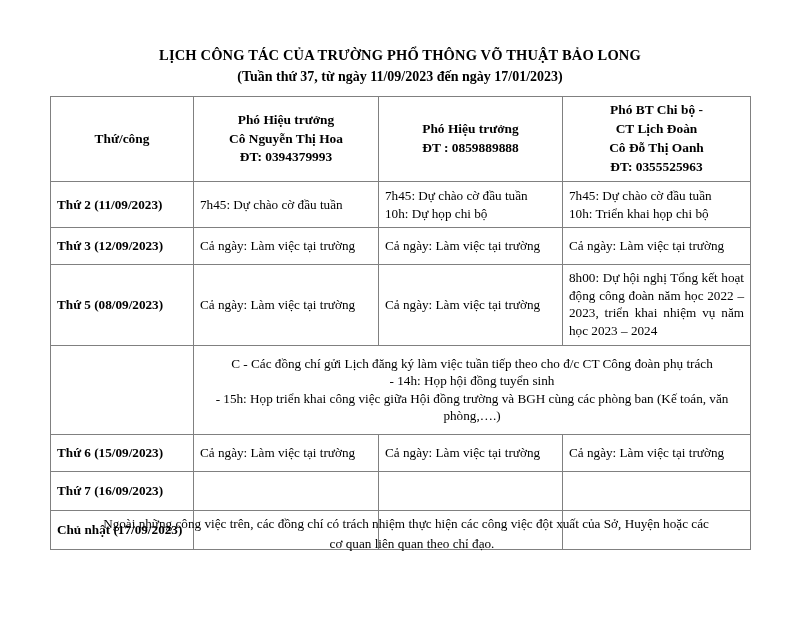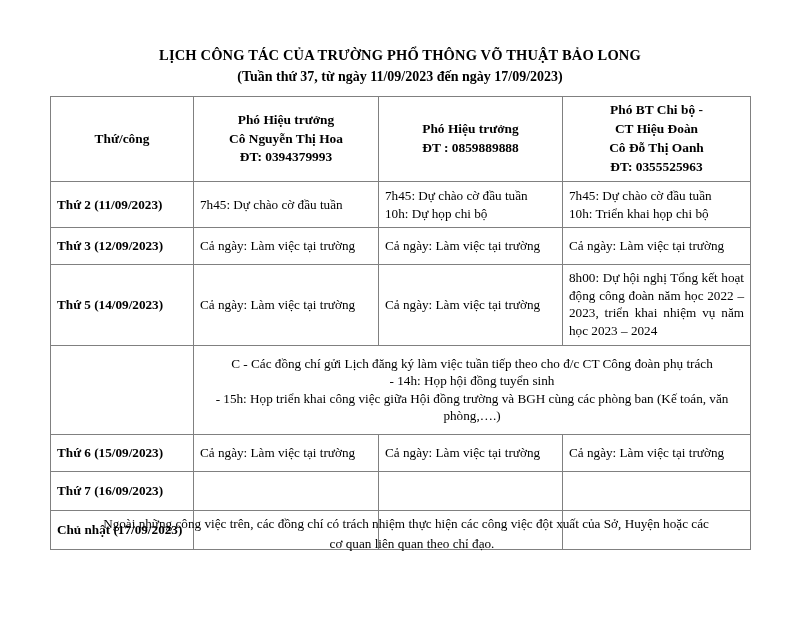--- a/index.html
+++ b/index.html
@@ -136,21 +136,21 @@
   .footer-note .fn-line { display: block; }
   .footer-note .fn-line.indent { padding-left: 12px; }
 </style>
 </head>
 <body>
 
 <div class="page">
 
   <div class="title-block">
     <div class="doc-title">LỊCH CÔNG TÁC CỦA TRƯỜNG PHỔ THÔNG VÕ THUẬT BẢO LONG</div>
-    <div class="doc-subtitle">(Tuần thứ 37, từ ngày 11/09/2023 đến ngày 17/09/2023)</div>
+    <div class="doc-subtitle">(Tuần thứ 37, từ ngày 11/09/2023 đến ngày 17/01/2023)</div>
   </div>
 
   <div class="schedule-wrap">
     <table class="schedule">
       <colgroup>
         <col class="c-day">
         <col class="c-ph1">
         <col class="c-ph2">
         <col class="c-bt">
       </colgroup>
@@ -164,21 +164,21 @@
             <span class="line">Phó Hiệu trưởng</span>
             <span class="line">Cô Nguyễn Thị Hoa</span>
             <span class="line">ĐT: 0394379993</span>
           </td>
           <td>
             <span class="line">Phó Hiệu trưởng</span>
             <span class="line">ĐT : 0859889888</span>
           </td>
           <td>
             <span class="line">Phó BT Chi bộ -</span>
-            <span class="line">CT Hiệu Đoàn</span>
+            <span class="line">CT Lịch Đoàn</span>
             <span class="line">Cô Đỗ Thị Oanh</span>
             <span class="line">ĐT: 0355525963</span>
           </td>
         </tr>
 
         <tr class="r-mon">
           <td class="day-cell">Thứ 2 (11/09/2023)</td>
           <td class="task-cell">
             <span class="line">7h45: Dự chào cờ đầu tuần</span>
           </td>
@@ -200,21 +200,21 @@
           <td class="task-cell">
             <span class="line">Cả ngày: Làm việc tại trường</span>
           </td>
           <td class="task-cell">
             <span class="line">Cả ngày: Làm việc tại trường</span>
           </td>
         </tr>
 
 
         <tr class="r-thu">
-          <td class="day-cell">Thứ 5 (14/09/2023)</td>
+          <td class="day-cell">Thứ 5 (08/09/2023)</td>
           <td class="task-cell">
             <span class="line">Cả ngày: Làm việc tại trường</span>
           </td>
           <td class="task-cell">
             <span class="line">Cả ngày: Làm việc tại trường</span>
           </td>
           <td class="task-cell justify">8h00: Dự hội nghị Tổng kết hoạt động công đoàn năm học 2022 – 2023, triển khai nhiệm vụ năm học 2023 – 2024</td>
         </tr>
 
         <tr class="r-notes">

